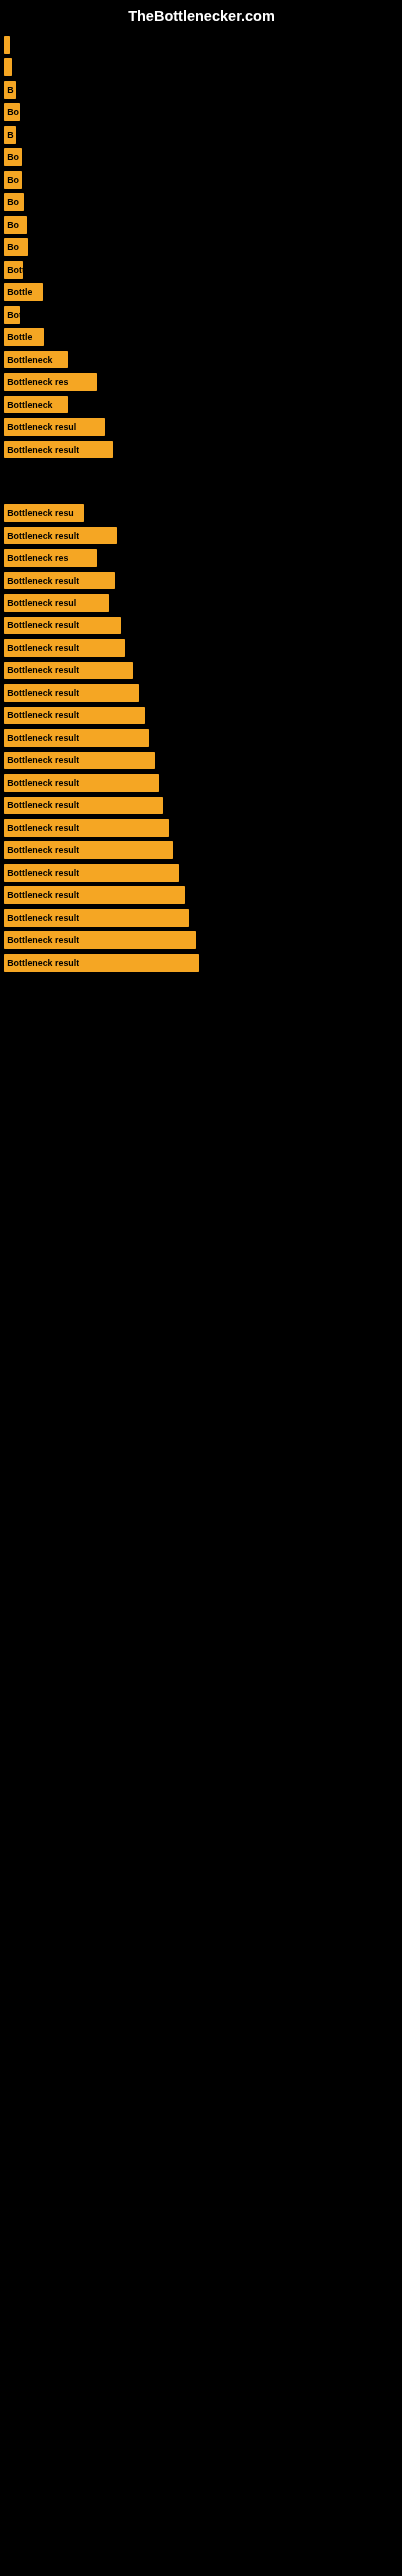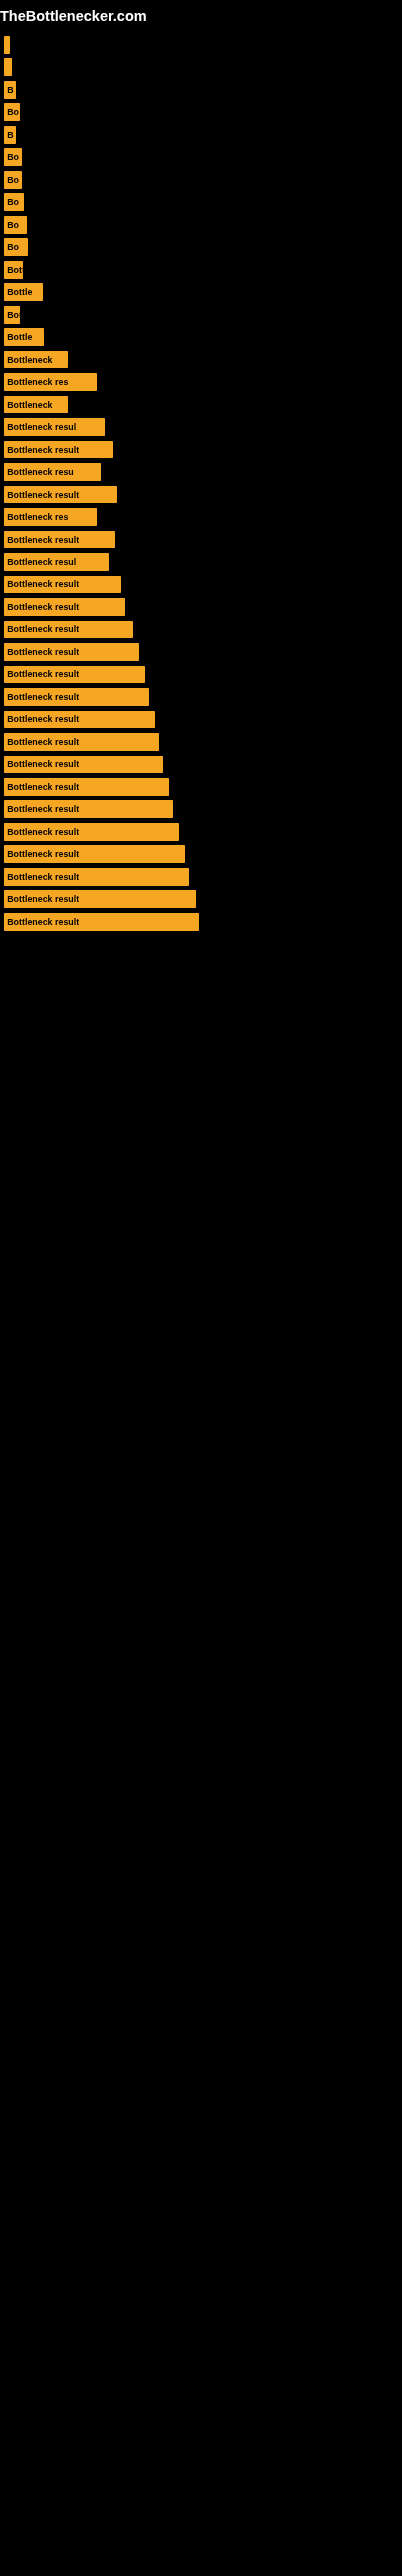--- a/index.html
+++ b/index.html
@@ -11,20 +11,21 @@
       background-color: #000;
       width: 403px;
       min-height: 2576px;
       font-family: Arial, sans-serif;
       position: relative;
     }
     .site-title {
       color: #fff;
       font-size: 14.5px;
       font-weight: bold;
+      text-align: center;
       padding: 8px 0 4px 0;
     }
     .bars-container {
       padding: 8px 0 0 0;
     }
     .bar-row {
       display: flex;
       align-items: center;
       margin-bottom: 4.8px;
       padding-left: 4px;
@@ -142,21 +143,21 @@
       <div class="bar" style="width: 101px;">
         <span class="bar-label">Bottleneck resul</span>
       </div>
     </div>
     <div class="bar-row">
       <div class="bar" style="width: 109px;">
         <span class="bar-label">Bottleneck result</span>
       </div>
     </div>
     <div class="bar-row">
-      <div class="bar" style="width: 97px;">
+      <div class="bar" style="width: 80px; margin-top: 41px;">
         <span class="bar-label">Bottleneck resu</span>
       </div>
     </div>
     <div class="bar-row">
       <div class="bar" style="width: 113px;">
         <span class="bar-label">Bottleneck result</span>
       </div>
     </div>
     <div class="bar-row">
       <div class="bar" style="width: 93px;">

